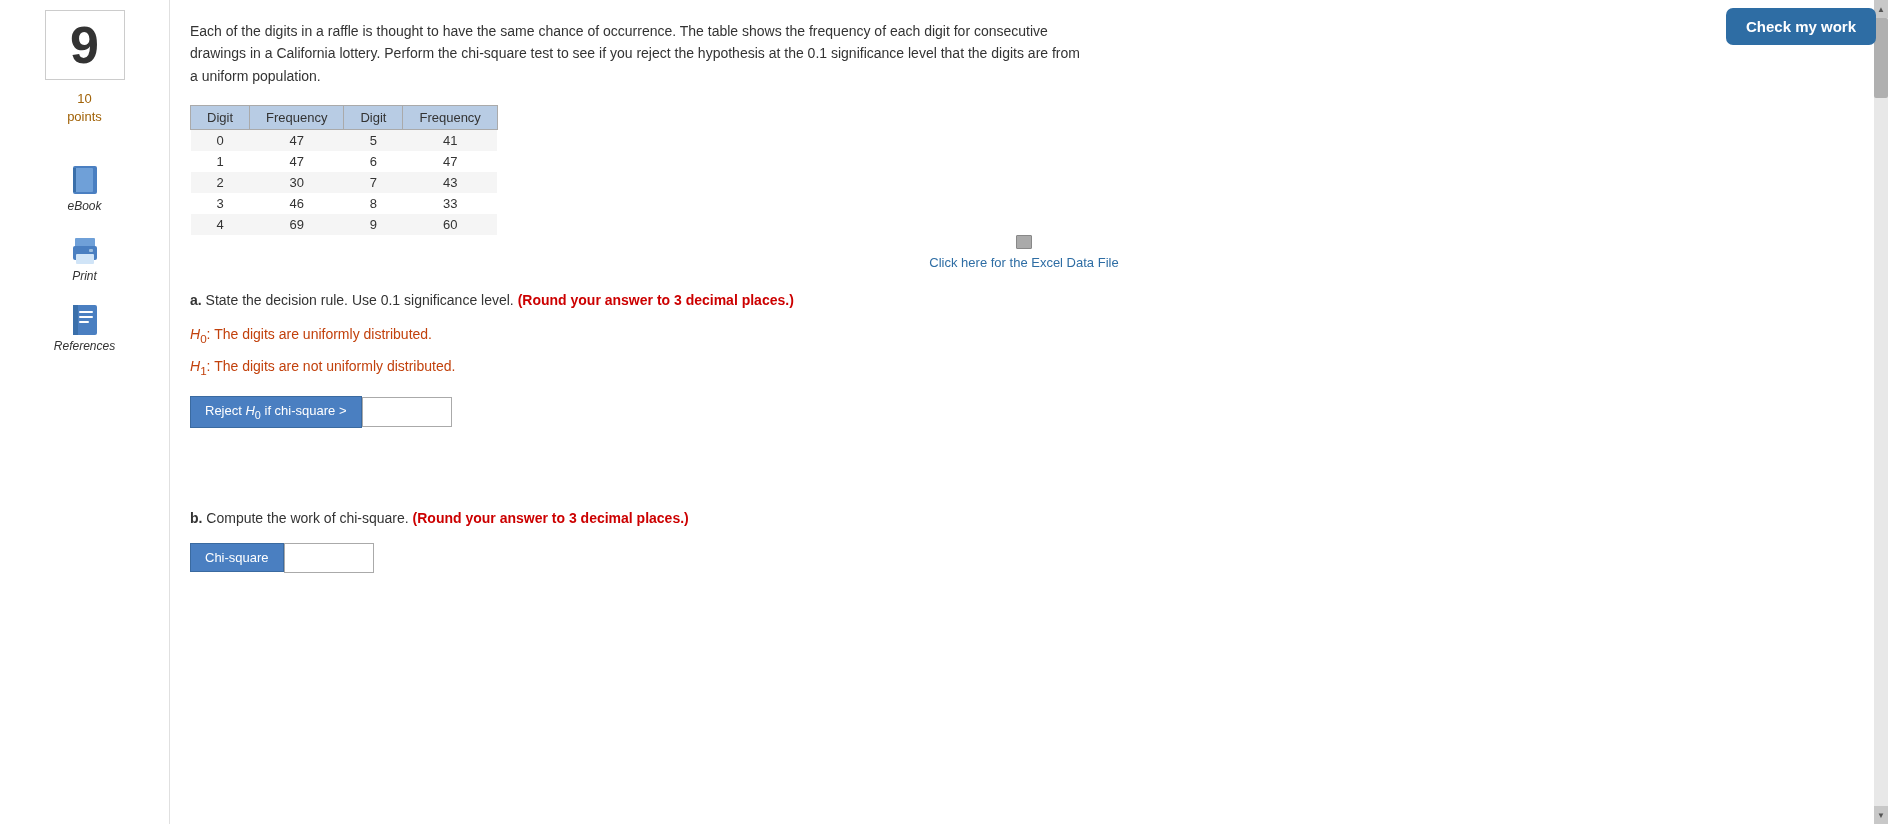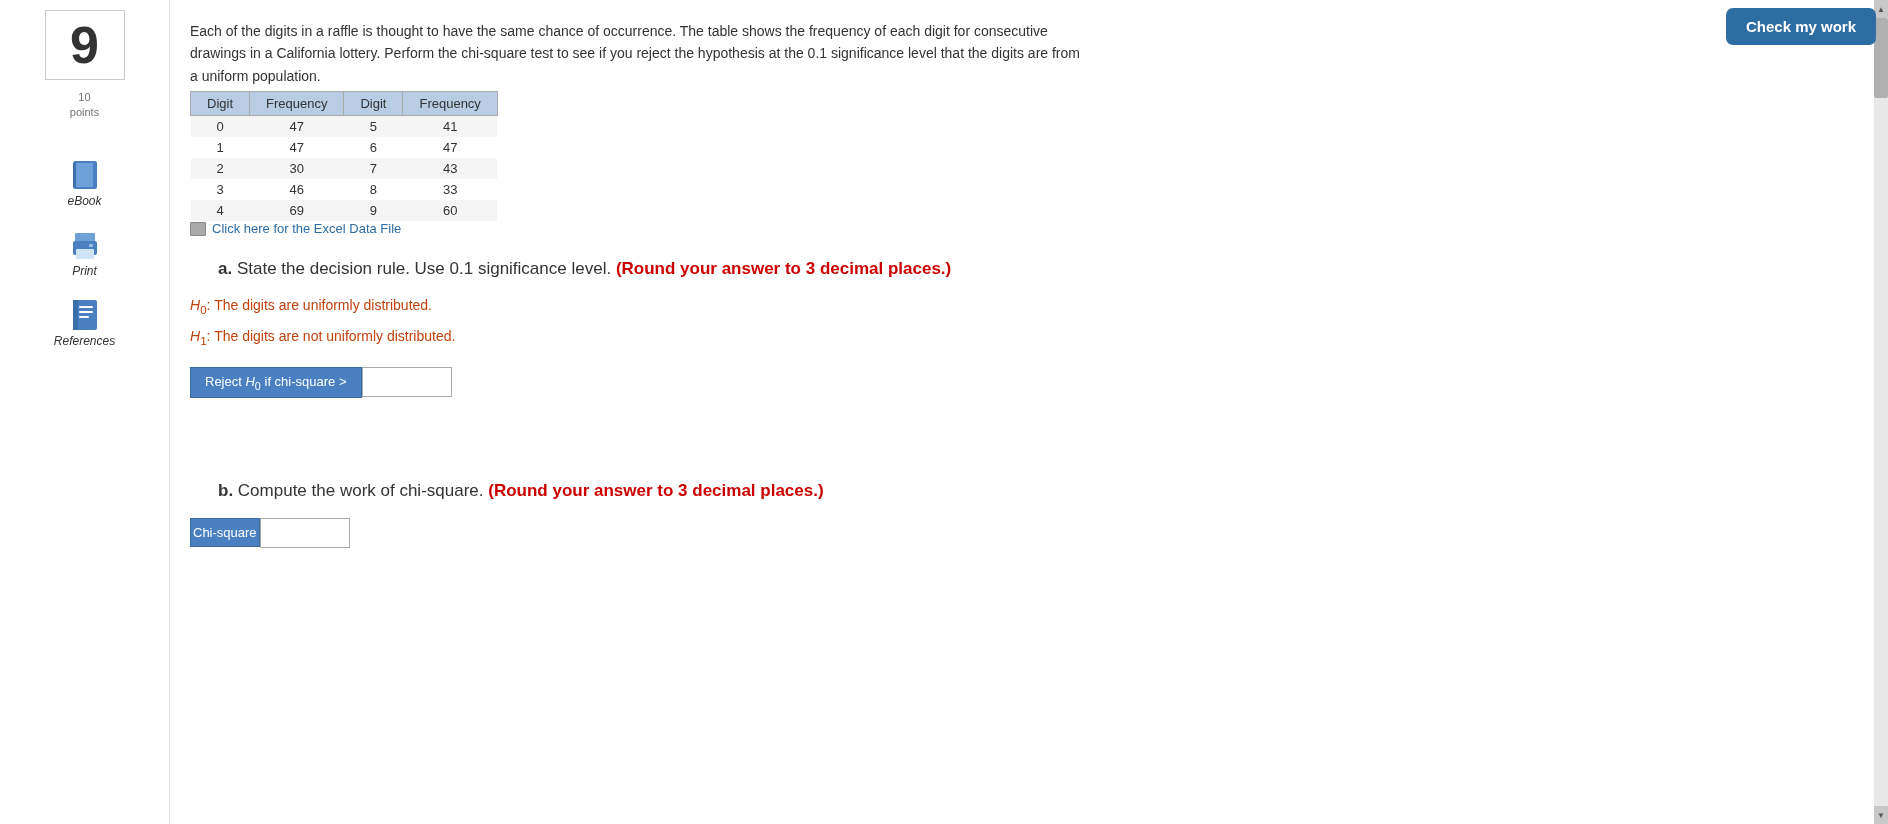--- a/index.html
+++ b/index.html
@@ -50,22 +50,22 @@
       height: 70px;
       display: flex;
       align-items: center;
       justify-content: center;
       font-size: 52px;
       font-weight: bold;
       color: #333;
       margin-bottom: 10px;
     }
     .points-label {
-      font-size: 11px;
-      color: #737373;
+      font-size: 13px;
+      color: #a16207;
       text-align: center;
       margin-bottom: 20px;
       line-height: 1.4;
     }
     .sidebar-tools {
       display: flex;
       flex-direction: column;
       align-items: center;
       gap: 5px;
       margin-top: 10px;
@@ -96,21 +96,21 @@
     
     .main-content {
       flex: 1;
       padding: 20px 30px 40px 20px;
       position: relative;
     }
     .question-text {
       font-size: 14px;
       line-height: 1.6;
       color: #333;
-      margin-bottom: 4px;
+      margin-bottom: 18px;
       max-width: 900px;
     }
     
     .data-table {
       border-collapse: collapse;
       font-size: 13px;
     }
     .data-table th {
       background: #b8cce4;
       padding: 4px 16px;
@@ -128,37 +128,37 @@
     }
     .excel-link {
       display: flex;
       align-items: center;
       gap: 6px;
       color: #2e6da4;
       text-decoration: none;
       font-size: 13px;
       margin-bottom: 20px;
       cursor: pointer;
+      flex-direction: column;
     }
     .picture-icon {
       width: 16px;
       height: 14px;
       background: #aaa;
       border: 1px solid #888;
       border-radius: 1px;
       display: inline-block;
       flex-shrink: 0;
     }
     
     .section-label {
-      font-size: 17px;
+      font-size: 14px;
       color: #333;
       margin-bottom: 12px;
       line-height: 1.5;
-      margin-left: 28px;
     }
     .section-letter {
       font-weight: bold;
     }
     .round-note {
       color: #cc0000;
       font-weight: bold;
     }
     .hypothesis-text {
       font-size: 14px;
@@ -190,21 +190,21 @@
     }
     
     .chi-row {
       display: flex;
       align-items: center;
       margin: 14px 0;
     }
     .chi-label {
       background: #4a7fc1;
       color: #fff;
-      padding: 6px 2px;
+      padding: 6px 14px;
       font-size: 13px;
       border: 1px solid #3a6aa0;
       white-space: nowrap;
     }
     .chi-input {
       width: 90px;
       height: 30px;
       border: 1px solid #aaa;
       padding: 4px;
       font-size: 13px;

